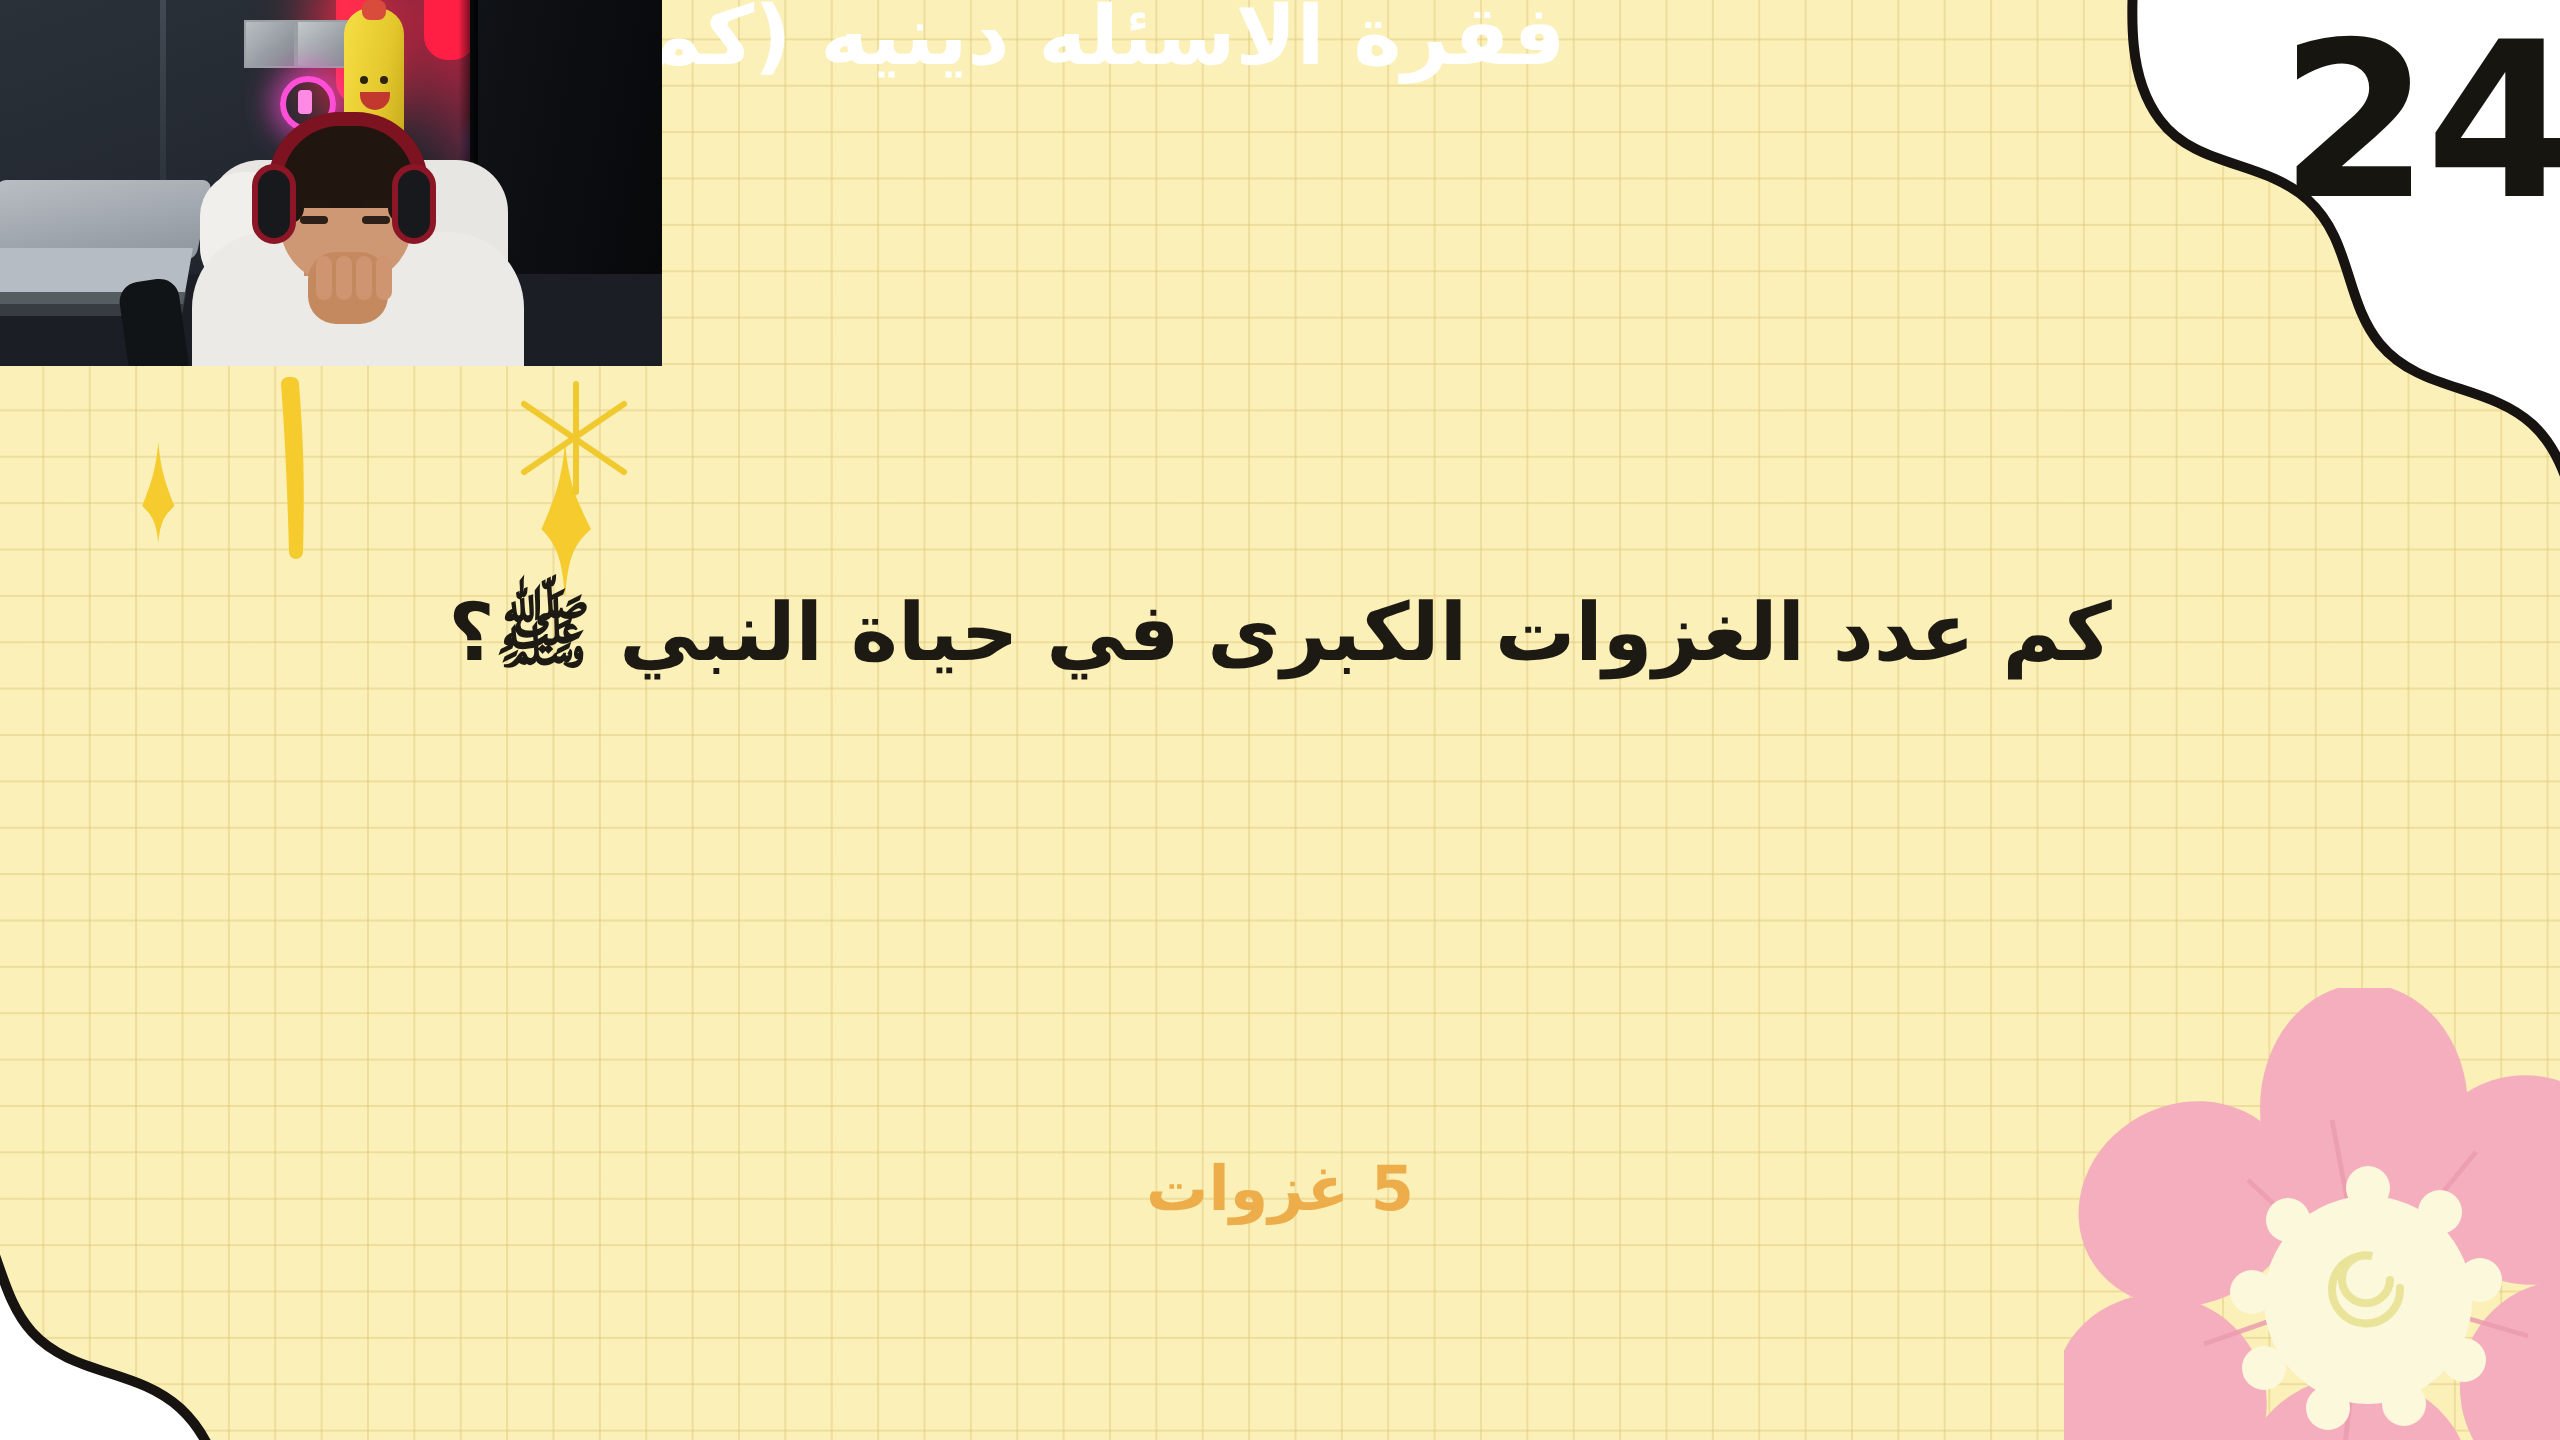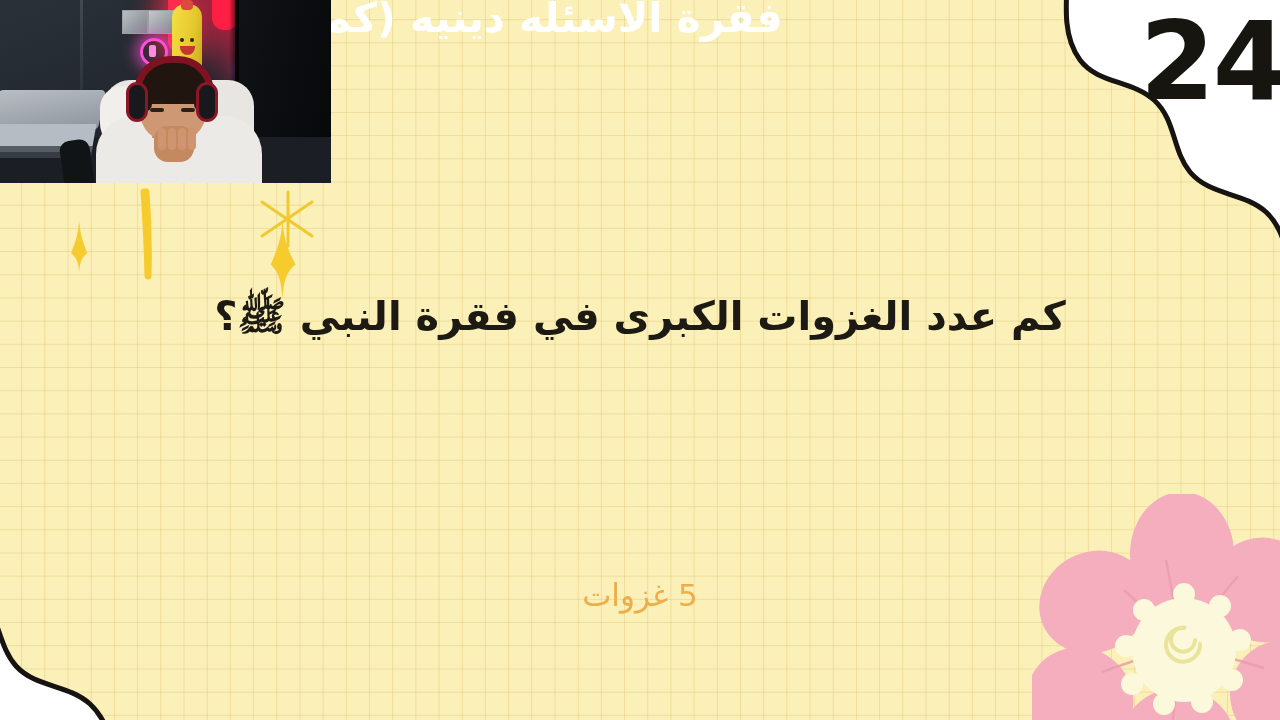--- a/index.html
+++ b/index.html
@@ -134,21 +134,21 @@
     z-index:6;
     white-space:nowrap;
   }
   .answer{
     position:absolute;
     top:577px;
     left:0;right:0;
     text-align:center;
     color:#edad4a;
     font-size:31px;
-    font-weight:400;
+    font-weight:700;
     direction:rtl;
     z-index:6;
   }
 </style>
 </head>
 <body>
 
 <div class="stage">
 
   <div class="grid-bg"></div>
@@ -225,21 +225,21 @@
       </g>
       <g stroke="#f0c92f" stroke-width="3" stroke-linecap="round">
         <path d="M252 4 L252 58"></path>
         <path d="M226 14 L276 48"></path>
         <path d="M276 14 L226 48"></path>
       </g>
     </svg>
   </div>
 
   <div class="title">فقرة الاسئله دينيه (كم عدد)</div>
-  <div class="question">كم عدد الغزوات الكبرى في فقرة النبي ﷺ؟</div>
+  <div class="question">كم عدد الغزوات الكبرى في حياة النبي ﷺ؟</div>
   <div class="answer">5 غزوات</div>
 
   <div class="webcam">
     <div class="cam-inner">
       <div class="w-backdrop"></div>
       <div class="w-pole"></div>
       <div class="neon-pink-glow"></div>
       <div class="neon-red"></div>
       <div class="neon-red2"></div>
       <div class="neon-blue"></div>

